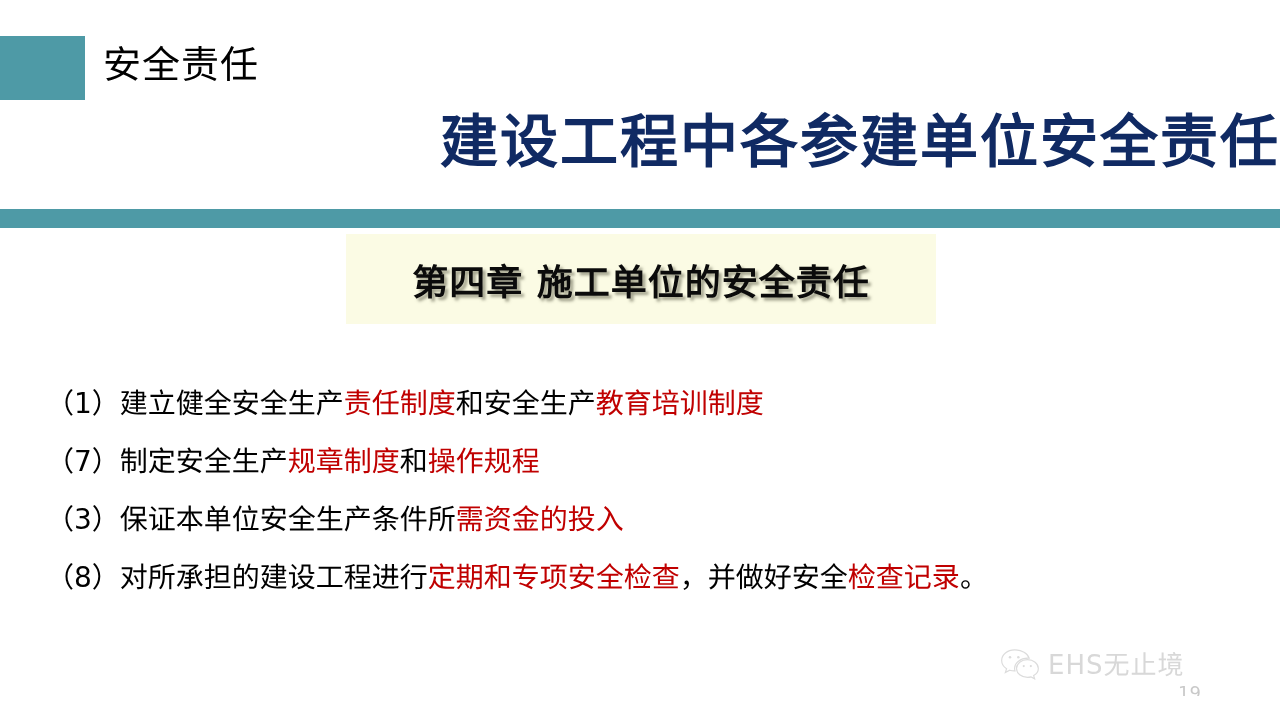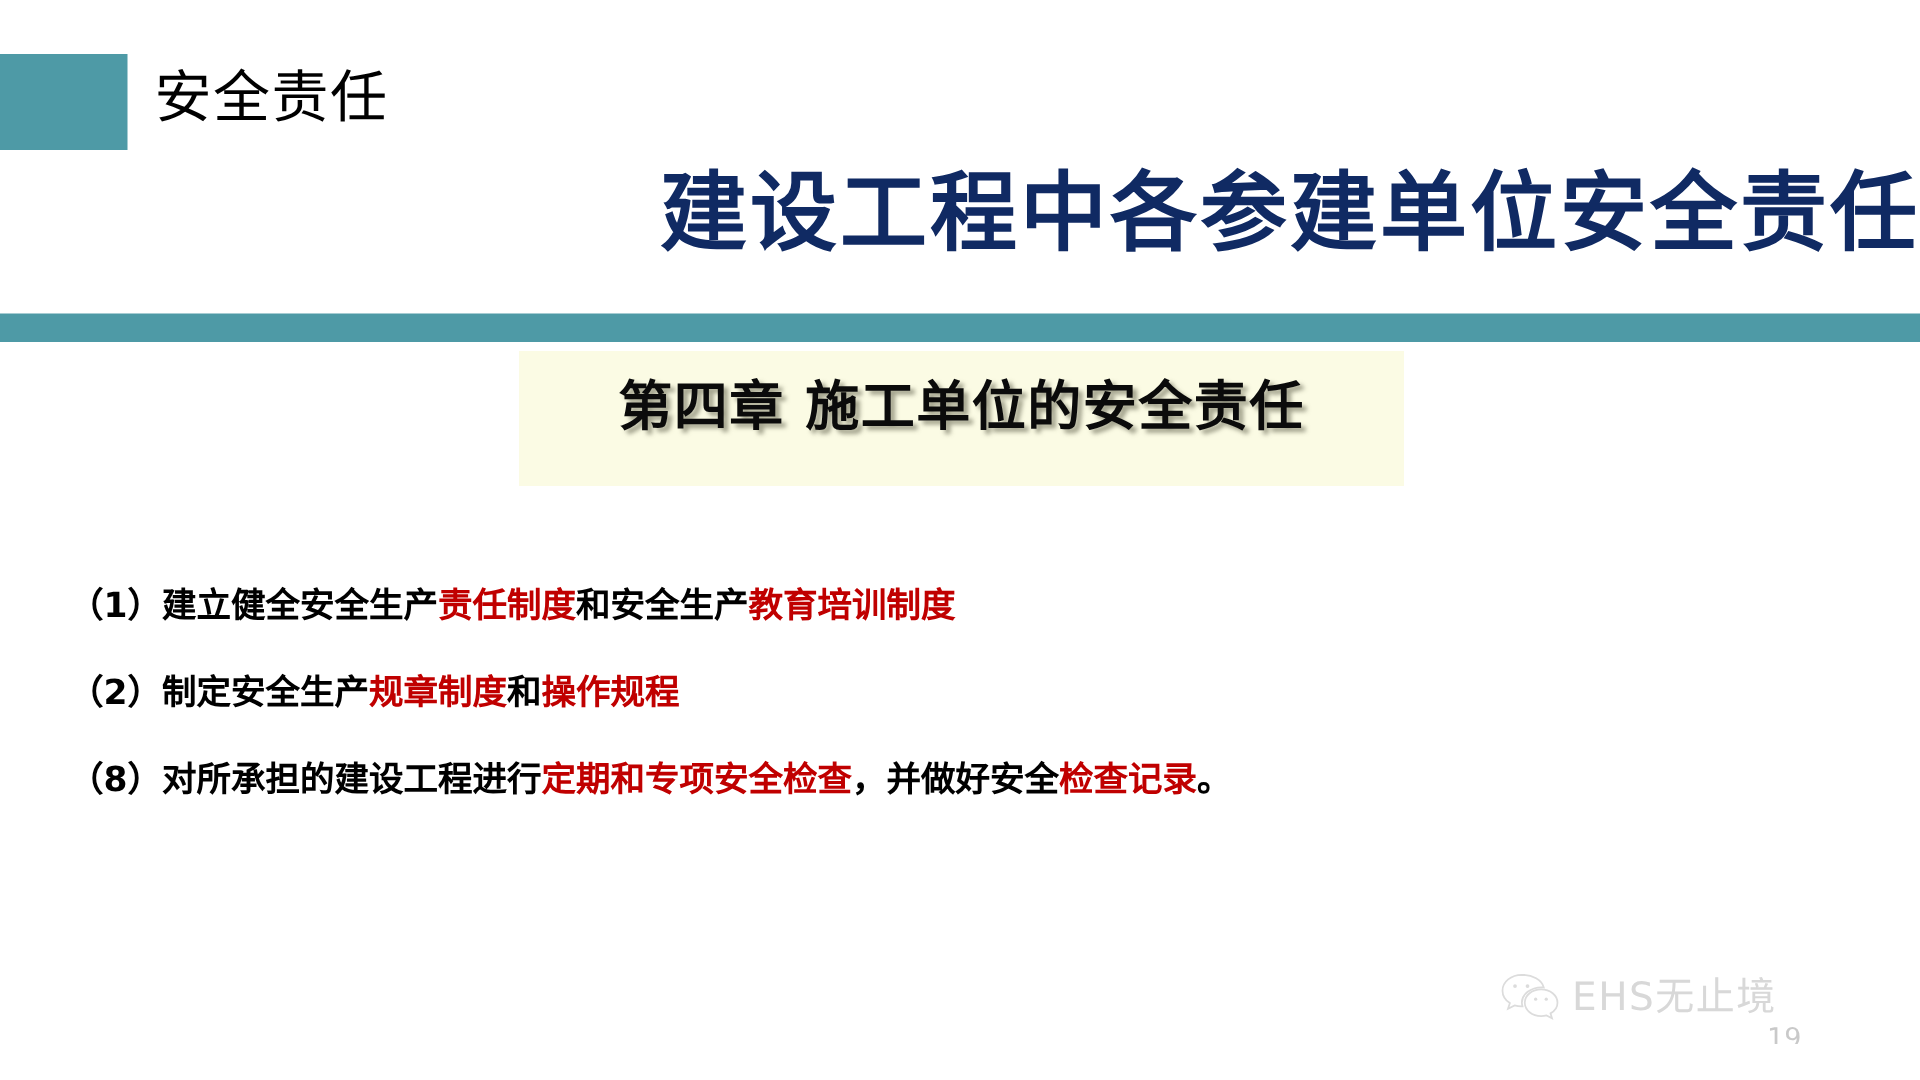--- a/index.html
+++ b/index.html
@@ -66,21 +66,21 @@
     position: absolute;
     left: 346px;
     top: 234px;
     width: 590px;
     height: 90px;
     background: #fbfbe4;
   }
   .chapter-banner-text {
     position: absolute;
     left: 346px;
-    top: 222px;
+    top: 234px;
     width: 590px;
     height: 90px;
     display: flex;
     align-items: center;
     justify-content: center;
     font-size: 36px;
     font-weight: bold;
     color: #0b0b0b;
     letter-spacing: 1px;
     text-shadow: 3px 3px 3px rgba(90, 90, 70, 0.55);
@@ -98,23 +98,23 @@
     color: #000000;
     white-space: nowrap;
   }
   .body-list {
     position: absolute;
     left: 46px;
     top: 375px;
     width: 1200px;
   }
   .body-item {
-    font-size: 23px;
+    font-size: 28px;
     line-height: 58px;
-    font-weight: bold;
+    font-weight: normal;
     color: #000000;
     white-space: nowrap;
   }
   .hl {
     color: #c00000;
   }
 
   
   .watermark {
     position: absolute;
@@ -158,21 +158,22 @@
   <div class="header-title">建设工程中各参建单位安全责任</div>
 
   <div class="header-rule"></div>
 
   <div class="chapter-banner"></div>
   <div class="chapter-banner-text">第四章 施工单位的安全责任</div>
 
 
   <div class="body-list" id="responsibility-list">
       <div class="body-item"><span>（1）建立健全安全生产</span><span class="hl">责任制度</span><span>和安全生产</span><span class="hl">教育培训制度</span></div>
-      <div class="body-item"><span>（2）制定安全生产</span><span class="hl">规章制度</span><span>和</span><span class="hl">操作规程</span></div>
+      <div class="body-item"><span>（7）制定安全生产</span><span class="hl">规章制度</span><span>和</span><span class="hl">操作规程</span></div>
+      <div class="body-item"><span>（3）保证本单位安全生产条件所</span><span class="hl">需资金的投入</span></div>
       <div class="body-item"><span>（8）对所承担的建设工程进行</span><span class="hl">定期和专项安全检查</span><span>，并做好安全</span><span class="hl">检查记录</span><span>。</span></div>
     </div>
 
   <div class="watermark">
     <span class="wechat-icon-wrap">
       <svg class="wechat-icon" viewBox="0 0 48 38" xmlns="http://www.w3.org/2000/svg">
         <path d="M17.5 2C8.9 2 2 7.7 2 14.7c0 4 2.3 7.6 5.9 9.9l-1.5 4.6 5.3-2.7c1.7.5 3.5.8 5.4.8h.9c-.3-1-.5-2-.5-3.1C17.5 17.6 24.6 12 33.3 12c.6 0 1.1 0 1.7.1C33.4 6.3 26.1 2 17.5 2z" fill="none" stroke="#dcdcdc" stroke-width="1.4"></path>
         <circle cx="12" cy="11" r="1.5" fill="#dcdcdc"></circle>
         <circle cx="22" cy="11" r="1.5" fill="#dcdcdc"></circle>
         <path d="M46 24.4c0-5.9-5.9-10.7-13.1-10.7S19.8 18.5 19.8 24.4c0 5.9 5.9 10.7 13.1 10.7 1.5 0 3-.2 4.3-.6l4.4 2.3-1.2-3.9c3.4-1.9 5.6-5 5.6-8.5z" fill="none" stroke="#dcdcdc" stroke-width="1.4"></path>

